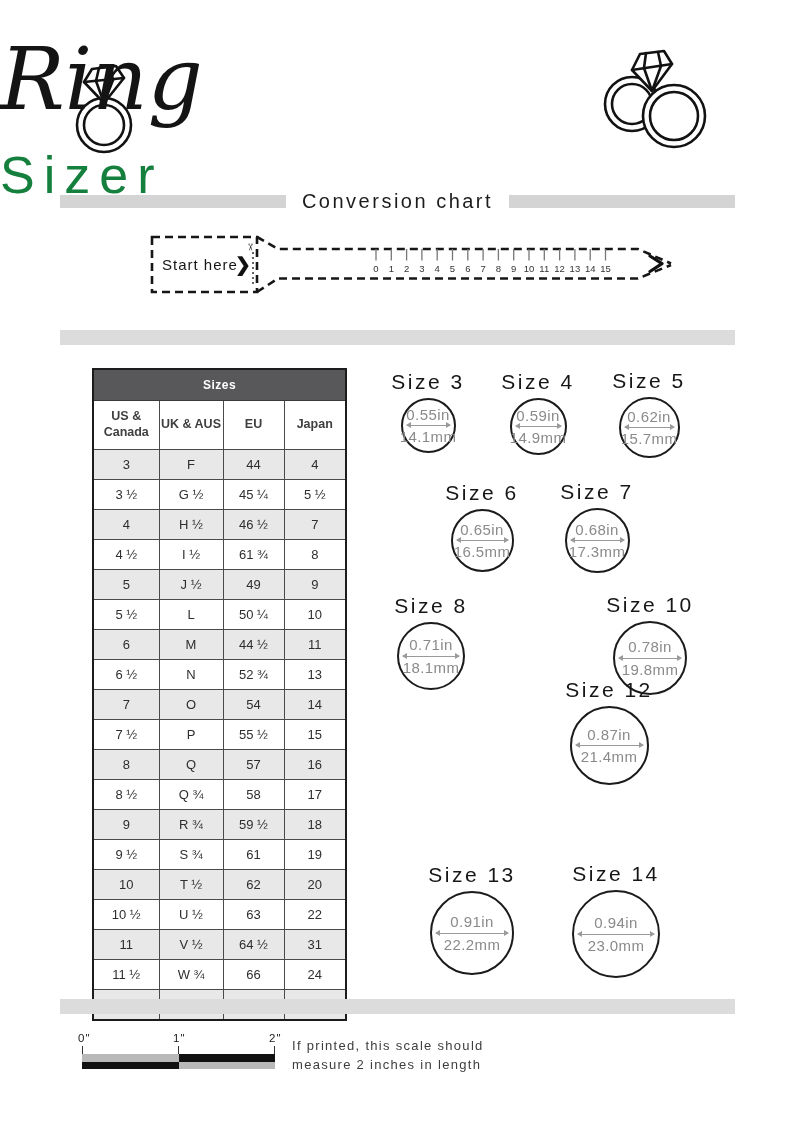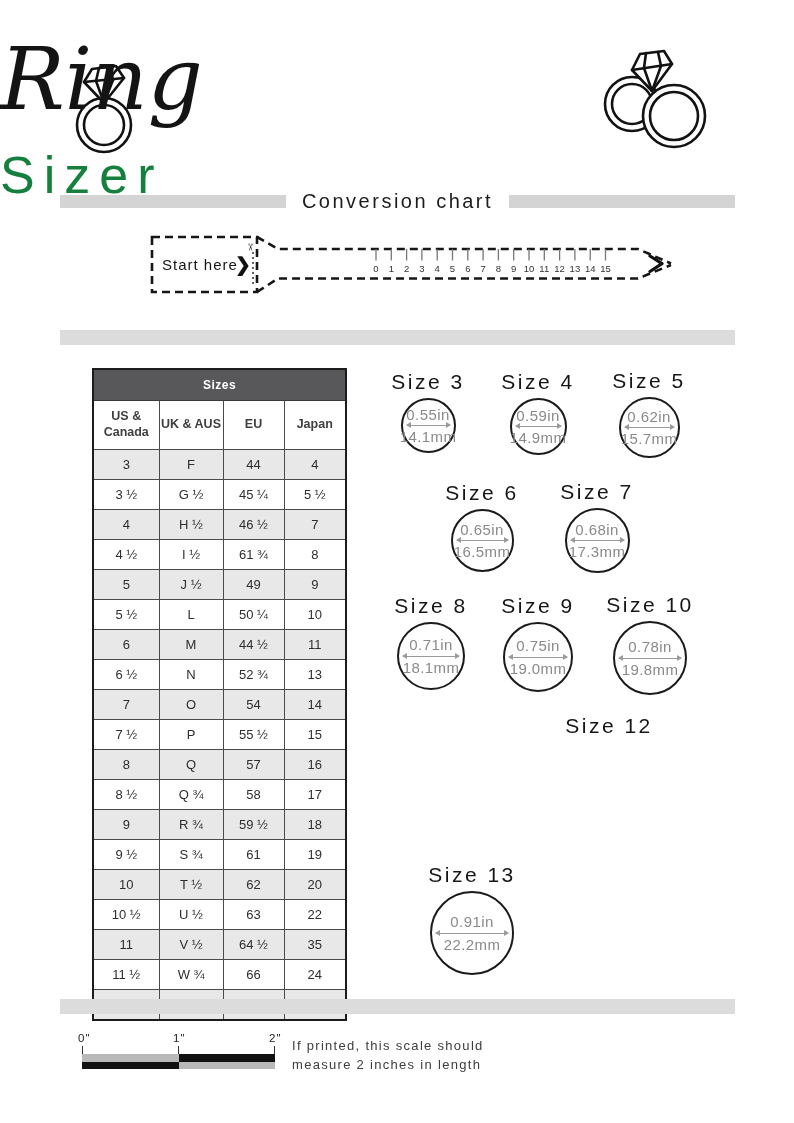--- a/index.html
+++ b/index.html
@@ -273,21 +273,21 @@
         <tr>
           <td>10 ½</td>
           <td>U ½</td>
           <td>63</td>
           <td>22</td>
         </tr>
         <tr>
           <td>11</td>
           <td>V ½</td>
           <td>64 ½</td>
-          <td>35</td>
+          <td>31</td>
         </tr>
         <tr>
           <td>11 ½</td>
           <td>W ¾</td>
           <td>66</td>
           <td>24</td>
         </tr>
         <tr>
           <td>12</td>
           <td>Y</td>
@@ -338,45 +338,50 @@
     </div>
   </div>
   <div class="size-block" style="left:371px;top:594px">
     <div class="size-label">Size 8</div>
     <div class="size-circle" style="width:68px;height:68px">
       <span class="dim-in">0.71in</span>
       <span class="dim-line"></span>
       <span class="dim-mm">18.1mm</span>
     </div>
   </div>
-  <div class="size-block" style="left:478px;top:594px">
-    <div class="size-label">Size 9</div>
-    <div class="size-circle" style="width:70px;height:70px">
-      <span class="dim-in">0.75in</span>
-      <span class="dim-line"></span>
-      <span class="dim-mm">19.0mm</span>
-    </div>
-  </div>
   <div class="size-block" style="left:590px;top:593px">
     <div class="size-label">Size 10</div>
     <div class="size-circle" style="width:74px;height:74px">
       <span class="dim-in">0.78in</span>
       <span class="dim-line"></span>
       <span class="dim-mm">19.8mm</span>
     </div>
   </div>
-  <div class="size-block" style="left:549px;top:714px">
+  <div class="size-block" style="left:549px;top:678px">
     <div class="size-label">Size 12</div>
+    <div class="size-circle" style="width:79px;height:79px">
+      <span class="dim-in">0.87in</span>
+      <span class="dim-line"></span>
+      <span class="dim-mm">21.4mm</span>
+    </div>
   </div>
   <div class="size-block" style="left:412px;top:863px">
     <div class="size-label">Size 13</div>
     <div class="size-circle" style="width:84px;height:84px">
       <span class="dim-in">0.91in</span>
       <span class="dim-line"></span>
       <span class="dim-mm">22.2mm</span>
+    </div>
+  </div>
+  <div class="size-block" style="left:556px;top:862px">
+    <div class="size-label">Size 14</div>
+    <div class="size-circle" style="width:88px;height:88px">
+      <span class="dim-in">0.94in</span>
+      <span class="dim-line"></span>
+      <span class="dim-mm">23.0mm</span>
     </div>
   </div>
 
   <div class="divider divider-bottom"></div>
 
   <div class="footer">
     <span class="scale-mark" style="left:-2px">0"</span>
     <span class="scale-mark" style="left:93px">1"</span>
     <span class="scale-mark" style="left:189px">2"</span>
     <div class="scale-tick" style="left:2px"></div>

